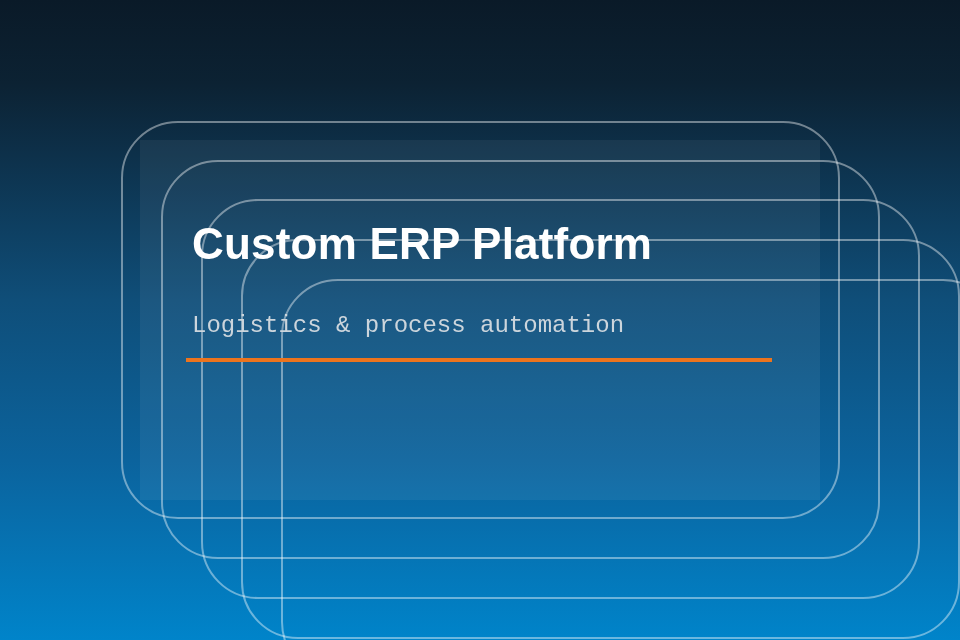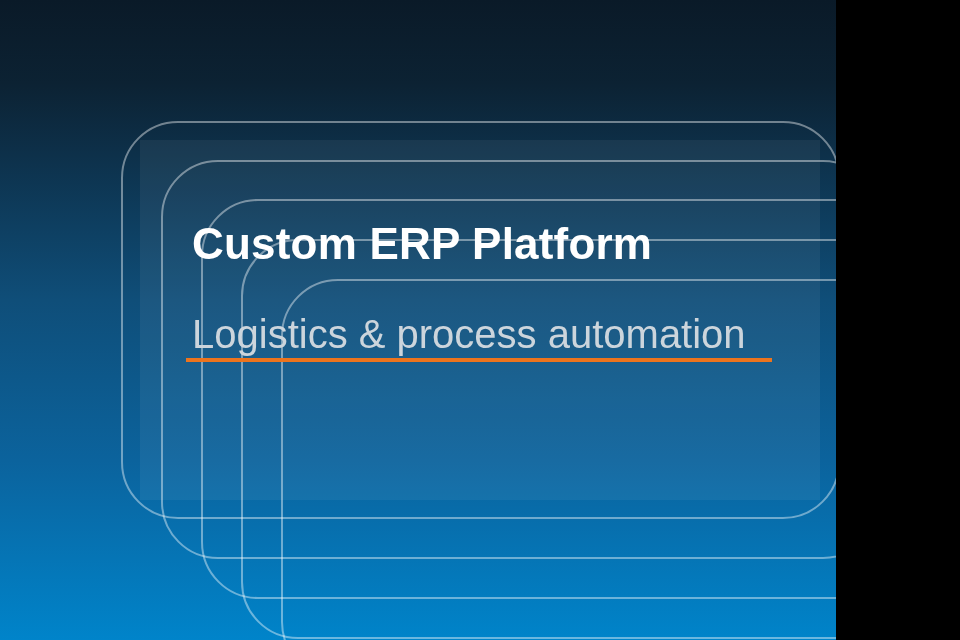--- a/index.html
+++ b/index.html
@@ -2,21 +2,21 @@
 <html style="--bg-top: #0A1A28; --bg-upper: #0C2233; --bg-mid: #0F4E79; --bg-lower: #0B639D; --bg-bottom: #0084CA; --title-text: #FFFFFF; --subtitle-text: #CCD5DC; --accent-line: #EC741E; --frame-stroke: rgba(255,255,255,0.42); --panel-fill: rgba(255,255,255,0.055);"><head>
 <meta charset="utf-8">
 <style>
   html, body {
     margin: 0;
     padding: 0;
     background: #000;
   }
   .slide {
     position: relative;
-    width: 836px;
+    width: 960px;
     height: 640px;
     overflow: hidden;
     font-family: "Liberation Sans", sans-serif;
     background: linear-gradient(180deg,
       var(--bg-top, #0A1A28) 0%,
       var(--bg-upper, #0C2233) 13%,
       var(--bg-mid, #0F4E79) 47%,
       var(--bg-lower, #0B639D) 72%,
       var(--bg-bottom, #0084CA) 100%);
   }
@@ -47,25 +47,26 @@
     line-height: 1;
     white-space: nowrap;
     color: var(--title-text, #FFFFFF);
     letter-spacing: 0.2px;
   }
   .subtitle {
     position: absolute;
     left: 192px;
     top: 314px;
     margin: 0;
-    font-size: 40px;
+    font-size: 24px;
     font-weight: normal;
     line-height: 1;
     white-space: nowrap;
     color: var(--subtitle-text, #CCD5DC);
+    font-family: Liberation Mono, monospace;
   }
   .accent {
     position: absolute;
     left: 186px;
     top: 358px;
     width: 586px;
     height: 4px;
     background: var(--accent-line, #EC741E);
   }
 </style>

